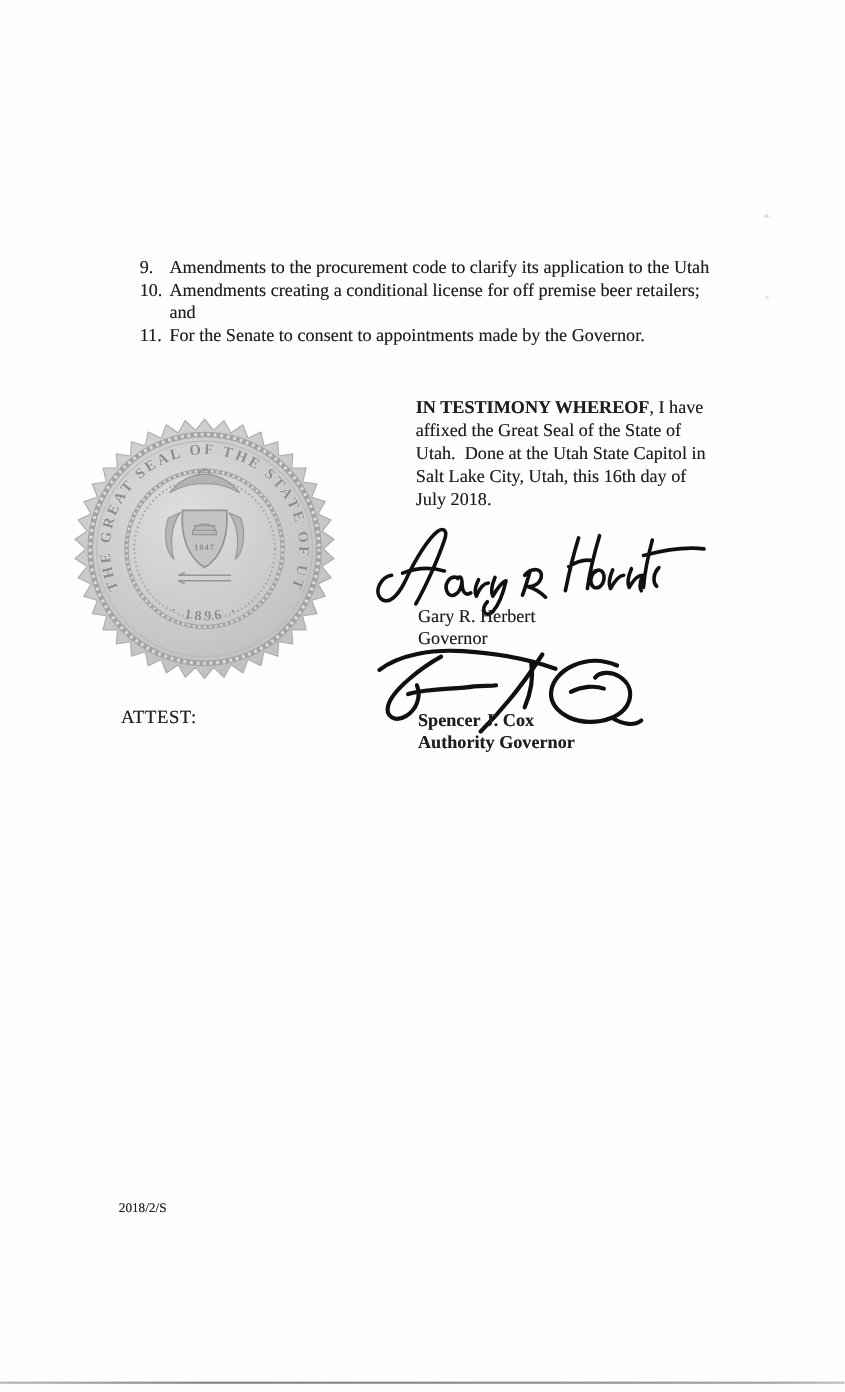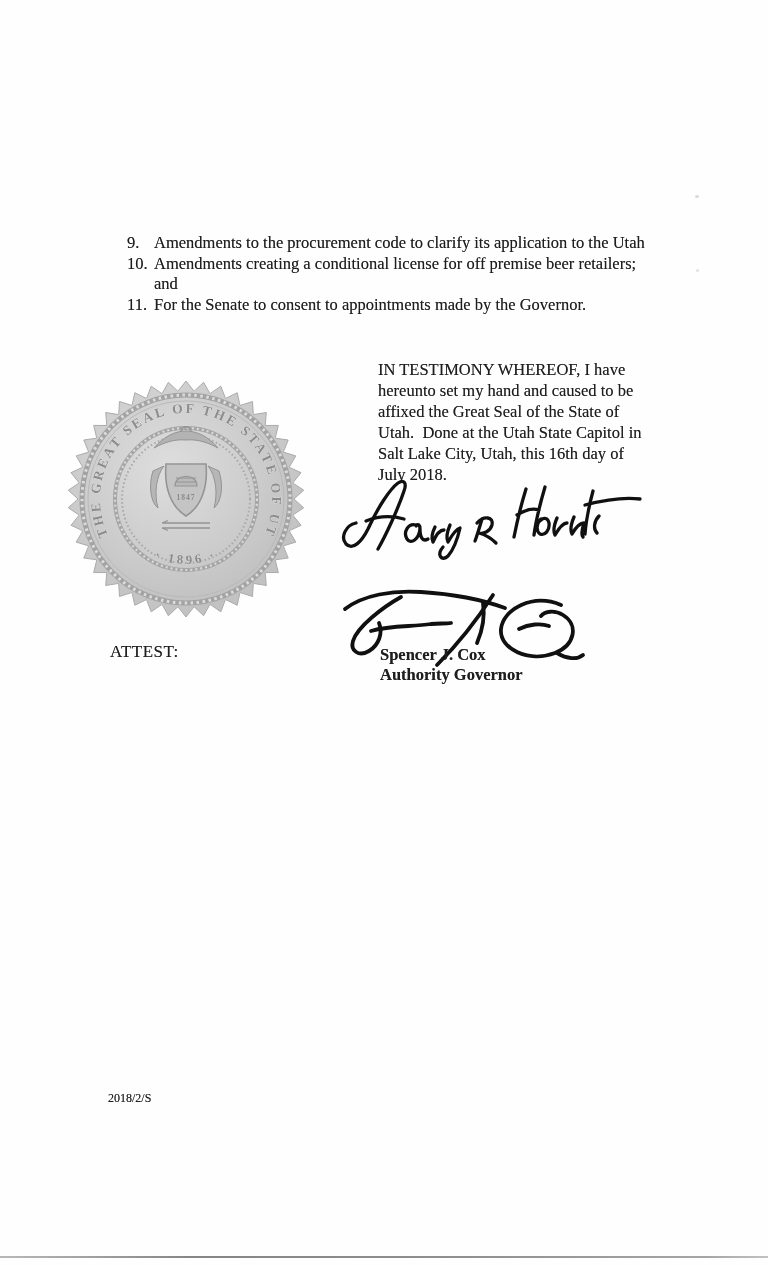--- a/index.html
+++ b/index.html
@@ -9,21 +9,21 @@
   }
   .page .scantext{text-shadow:0 0 .5px rgba(25,25,25,.55);}
   
   .amendments{position:absolute;left:127px;top:233px;width:560px;font-size:16.5px;line-height:20.6px;}
   .lrow{display:flex;white-space:nowrap;}
   .lrow .num{flex:0 0 27px;}
   .lrow .txt{flex:0 0 auto;}
   
   .testimony{position:absolute;left:378px;top:359px;width:300px;font-size:16.5px;line-height:21px;}
   .tline{white-space:nowrap;}
-  .bold{font-weight:normal;}
+  .bold{font-weight:bold;}
   
   .seal{position:absolute;left:64px;top:380px;}
   .ringtext{font-family:"Liberation Serif",serif;font-weight:bold;font-size:13.5px;letter-spacing:2.6px;
             fill:#8c8c8c;stroke:#e6e6e6;stroke-width:.5;paint-order:stroke;}
   .yeartext{font-family:"Liberation Serif",serif;font-weight:bold;font-size:13px;letter-spacing:3px;
             fill:#8c8c8c;stroke:#e6e6e6;stroke-width:.4;paint-order:stroke;}
   .centeryear{font-family:"Liberation Serif",serif;font-weight:bold;font-size:7.5px;letter-spacing:1px;fill:#8a8a8a;}
   
   .sig{position:absolute;}
   .sig path{fill:none;stroke:#101010;stroke-linecap:round;stroke-linejoin:round;}
@@ -97,38 +97,41 @@
       <path d="M 102,84 L 142,84 C 144,106 138,126 122,136 C 106,126 100,106 102,84 Z" fill="#c4c4c4"></path>
       <path d="M 111,106 C 111,93 133,93 133,106 Z" fill="#b9b9b9" stroke-width="1.2"></path>
       <path d="M 112,98 L 132,98 M 111.5,102 L 132.5,102" stroke-width="1"></path>
       <path d="M 98,143 L 146,143 M 98,148 L 146,148 M 98,143 l 6,-2.5 M 98,148 l 6,2.5" stroke-width="1.3"></path>
     </g>
     <text class="centeryear" x="122" y="120" text-anchor="middle">1847</text>
   </svg>
 
   <div class="testimony scantext">
     <div class="tline"><span class="bold">IN TESTIMONY WHEREOF</span><span>, I have</span></div>
-    <div class="tline">hereunto set my hand and caused to be</div>
     <div class="tline">affixed the Great Seal of the State of</div>
     <div class="tline">Utah.&nbsp; Done at the Utah State Capitol in</div>
     <div class="tline">Salt Lake City, Utah, this 16th day of</div>
     <div class="tline">July 2018.</div>
   </div>
 
   <svg class="sig sig-herbert" width="312" height="98" viewBox="0 0 312 98" aria-hidden="true">
     <path d="M 20,46 C 10,48 4,60 10,67 C 17,74 26,64 32,52 C 42,30 54,12 62,6 C 68,2 71,6 68,14 C 62,32 50,58 42,72"></path>
     <path d="M 30,44 C 40,40 54,38 68,42"></path>
     <path d="M 80,48 C 72,46 67,55 71,62 C 75,68 83,62 84,52 C 84,48 82,46 80,49 M 84,52 C 84,61 87,65 92,62"></path>
     <path d="M 99,50 C 96,56 95,61 97,65 C 100,58 104,53 108,53"></path>
     <path d="M 114,48 C 111,55 110,61 112,65 C 116,58 121,52 124,51 C 122,60 118,72 112,79 C 106,85 100,78 107,70"></path>
     <path d="M 146,42 C 143,52 141,59 139,64 M 141,46 C 148,38 158,40 156,48 C 154,55 147,57 143,56 C 150,58 156,62 160,66"></path>
     <path d="M 190,12 C 185,28 181,45 178,60 M 181,38 C 189,33 197,31 203,33 M 209,10 C 204,27 200,43 198,58 M 205,42 C 200,47 200,54 204,57 C 209,59 214,53 213,46 C 212,41 208,40 205,43 M 221,41 C 218,48 217,54 219,58 C 223,51 227,46 231,46 M 238,40 C 235,47 234,53 236,57 C 240,50 244,46 248,46 C 246,52 245,58 247,60 M 257,14 C 253,29 250,44 249,57 M 263,39 C 258,44 257,52 261,56"></path>
     <path d="M 249,28 C 268,23 288,20 304,22"></path>
   </svg>
 
+  <div class="sigblock hb scantext">
+    <div>Gary R. Herbert</div>
+    <div>Governor</div>
+  </div>
 
   <div class="attest scantext">ATTEST:</div>
 
   <svg class="sig sig-cox" width="268" height="92" viewBox="0 0 268 92" aria-hidden="true">
     <path d="M 12,26 C 30,12 60,7 88,9 C 120,11 150,17 172,25"></path>
     <path d="M 68,14 C 50,24 24,44 20,58 C 17,68 26,74 36,68 C 46,62 50,50 46,40"></path>
     <path d="M 38,48 C 58,42 80,44 98,41 C 106,40 112,41 118,40"></path>
     <path d="M 150,20 C 152,33 150,46 144,60"></path>
     <path d="M 160,12 C 142,40 120,66 104,82"></path>
     <path d="M 228,22 C 200,10 170,26 168,46 C 166,66 196,80 222,70 C 242,62 246,42 230,32 C 222,27 212,28 208,33"></path>

